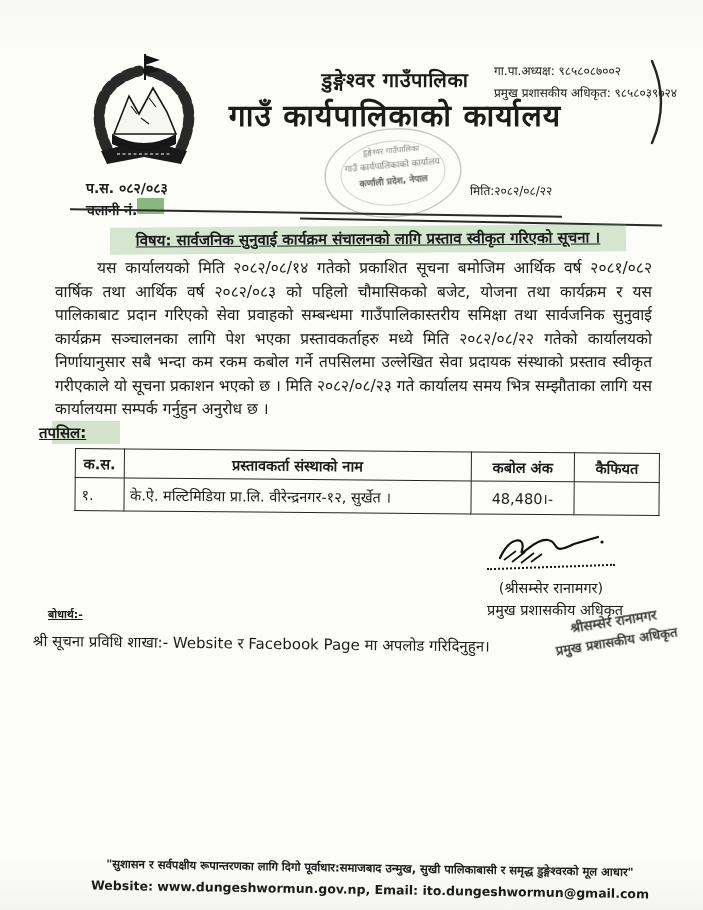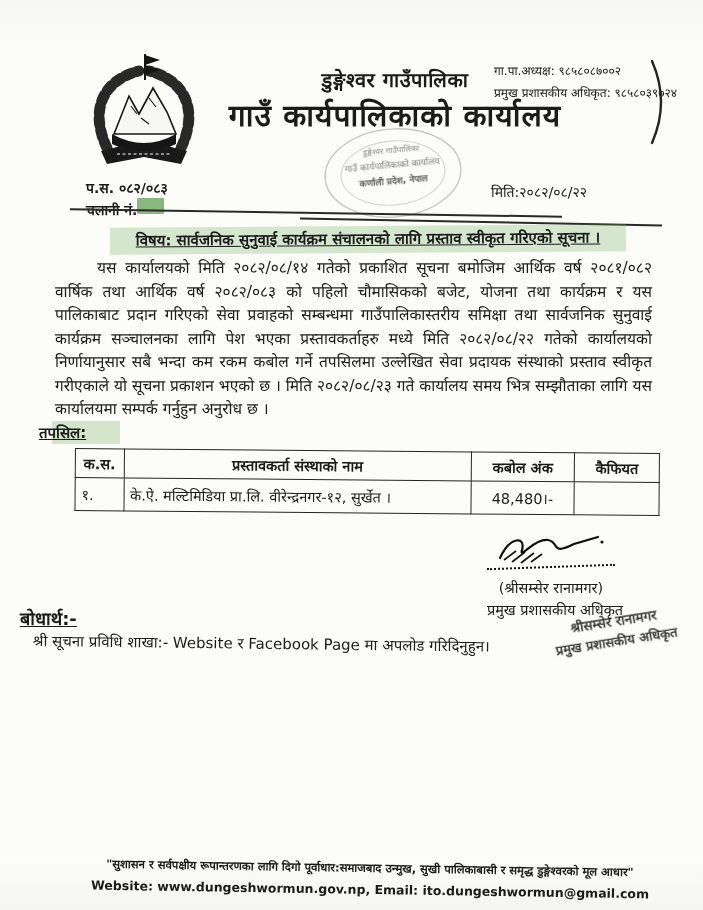--- a/index.html
+++ b/index.html
@@ -14,21 +14,21 @@
   .contact-line{white-space:nowrap;}
   .bracket{left:648px;top:58px;}
   .stamp-wrap{left:318px;top:126px;width:150px;height:95px;transform:rotate(-5deg);}
   .stamp-line{position:absolute;width:150px;text-align:center;color:rgba(35,35,35,.55);filter:blur(.2px);}
   .stamp-l1{top:18px;font-size:8px;}
   .stamp-l2{top:32px;font-size:9px;color:rgba(30,30,30,.62);}
   .stamp-l3{top:48px;font-size:9px;font-weight:700;color:rgba(25,25,25,.72);}
   .ref-ps{left:86px;top:178px;font-size:14px;font-weight:600;}
   .ref-chalani{left:86px;top:200px;font-size:14px;font-weight:600;}
   .chalani-box{left:137px;top:198px;width:27px;height:16px;background:rgba(92,158,78,.72);border-radius:1px;}
-  .date-line{left:449px;top:182px;width:180px;text-align:center;font-size:14px;}
+  .date-line{left:470px;top:182px;width:180px;text-align:left;font-size:12px;}
   .nesam-line{left:420px;top:203px;width:232px;text-align:right;font-size:14px;}
   .rule{background:#2a2a2a;height:2px;}
   .rule-a{left:70px;top:212px;width:492px;transform:rotate(0.85deg);}
   .rule-b{left:300px;top:221px;width:362px;transform:rotate(1.1deg);}
   .subject-wash{left:110px;top:226px;width:516px;height:27px;background:rgba(124,178,105,.30);transform:rotate(-0.4deg);}
   .subject{left:112px;top:228px;width:512px;text-align:center;font-size:15px;font-weight:700;text-decoration:underline;transform:rotate(-0.4deg);}
   .body-par{left:55px;top:248px;width:597px;font-size:15.5px;line-height:23.5px;text-align:justify;text-indent:42px;margin-top:9px;}
   .tapasil-wash{left:52px;top:421px;width:68px;height:23px;background:rgba(124,178,105,.32);}
   .tapasil{left:39px;top:422px;font-size:15px;font-weight:700;text-decoration:underline;}
   table.prop{position:absolute;left:75px;top:448px;width:585px;border-collapse:collapse;transform:rotate(0.5deg);transform-origin:left top;}
@@ -38,21 +38,21 @@
   .col-sn{width:48px;} .col-name{width:343px;} .col-amt{width:102px;} .col-rem{width:84px;}
   .td-sn{text-align:left;padding-left:10px;}
   .td-amt{text-align:center;}
   .sig-scribble{left:492px;top:526px;}
   .sig-dots{left:487px;top:566px;width:128px;border-bottom:2.6px dotted #141414;height:0;transform:rotate(-2deg);}
   .sig-name{left:456px;top:577px;width:190px;text-align:center;font-size:14.5px;}
   .sig-desig{left:455px;top:599px;width:200px;text-align:center;font-size:14.5px;}
   .sig-stamp{left:520px;top:612px;width:190px;text-align:center;transform:rotate(-9deg);color:rgba(30,30,30,.88);filter:blur(.15px);}
   .sig-stamp .l1{font-size:13.5px;font-weight:700;}
   .sig-stamp .l2{font-size:13px;font-weight:700;margin-top:2px;}
-  .cc-head{left:20px;top:606px;font-size:18px;font-weight:700;text-decoration:underline;}
+  .cc-head{left:48px;top:606px;font-size:11px;font-weight:700;text-decoration:underline;}
   .cc-line{left:33px;top:630px;width:520px;font-size:15px;transform:rotate(0.7deg);transform-origin:left top;}
   .footer-motto{left:40px;top:860px;width:660px;text-align:center;font-size:11.5px;font-weight:700;transform:rotate(0.9deg);}
   .footer-web{left:60px;top:882px;width:620px;text-align:center;font-size:12.5px;font-weight:700;transform:rotate(0.9deg);}
   .emblem{left:83px;top:46px;}
 </style>
 </head>
 <body>
 
 <div class="page">
 

